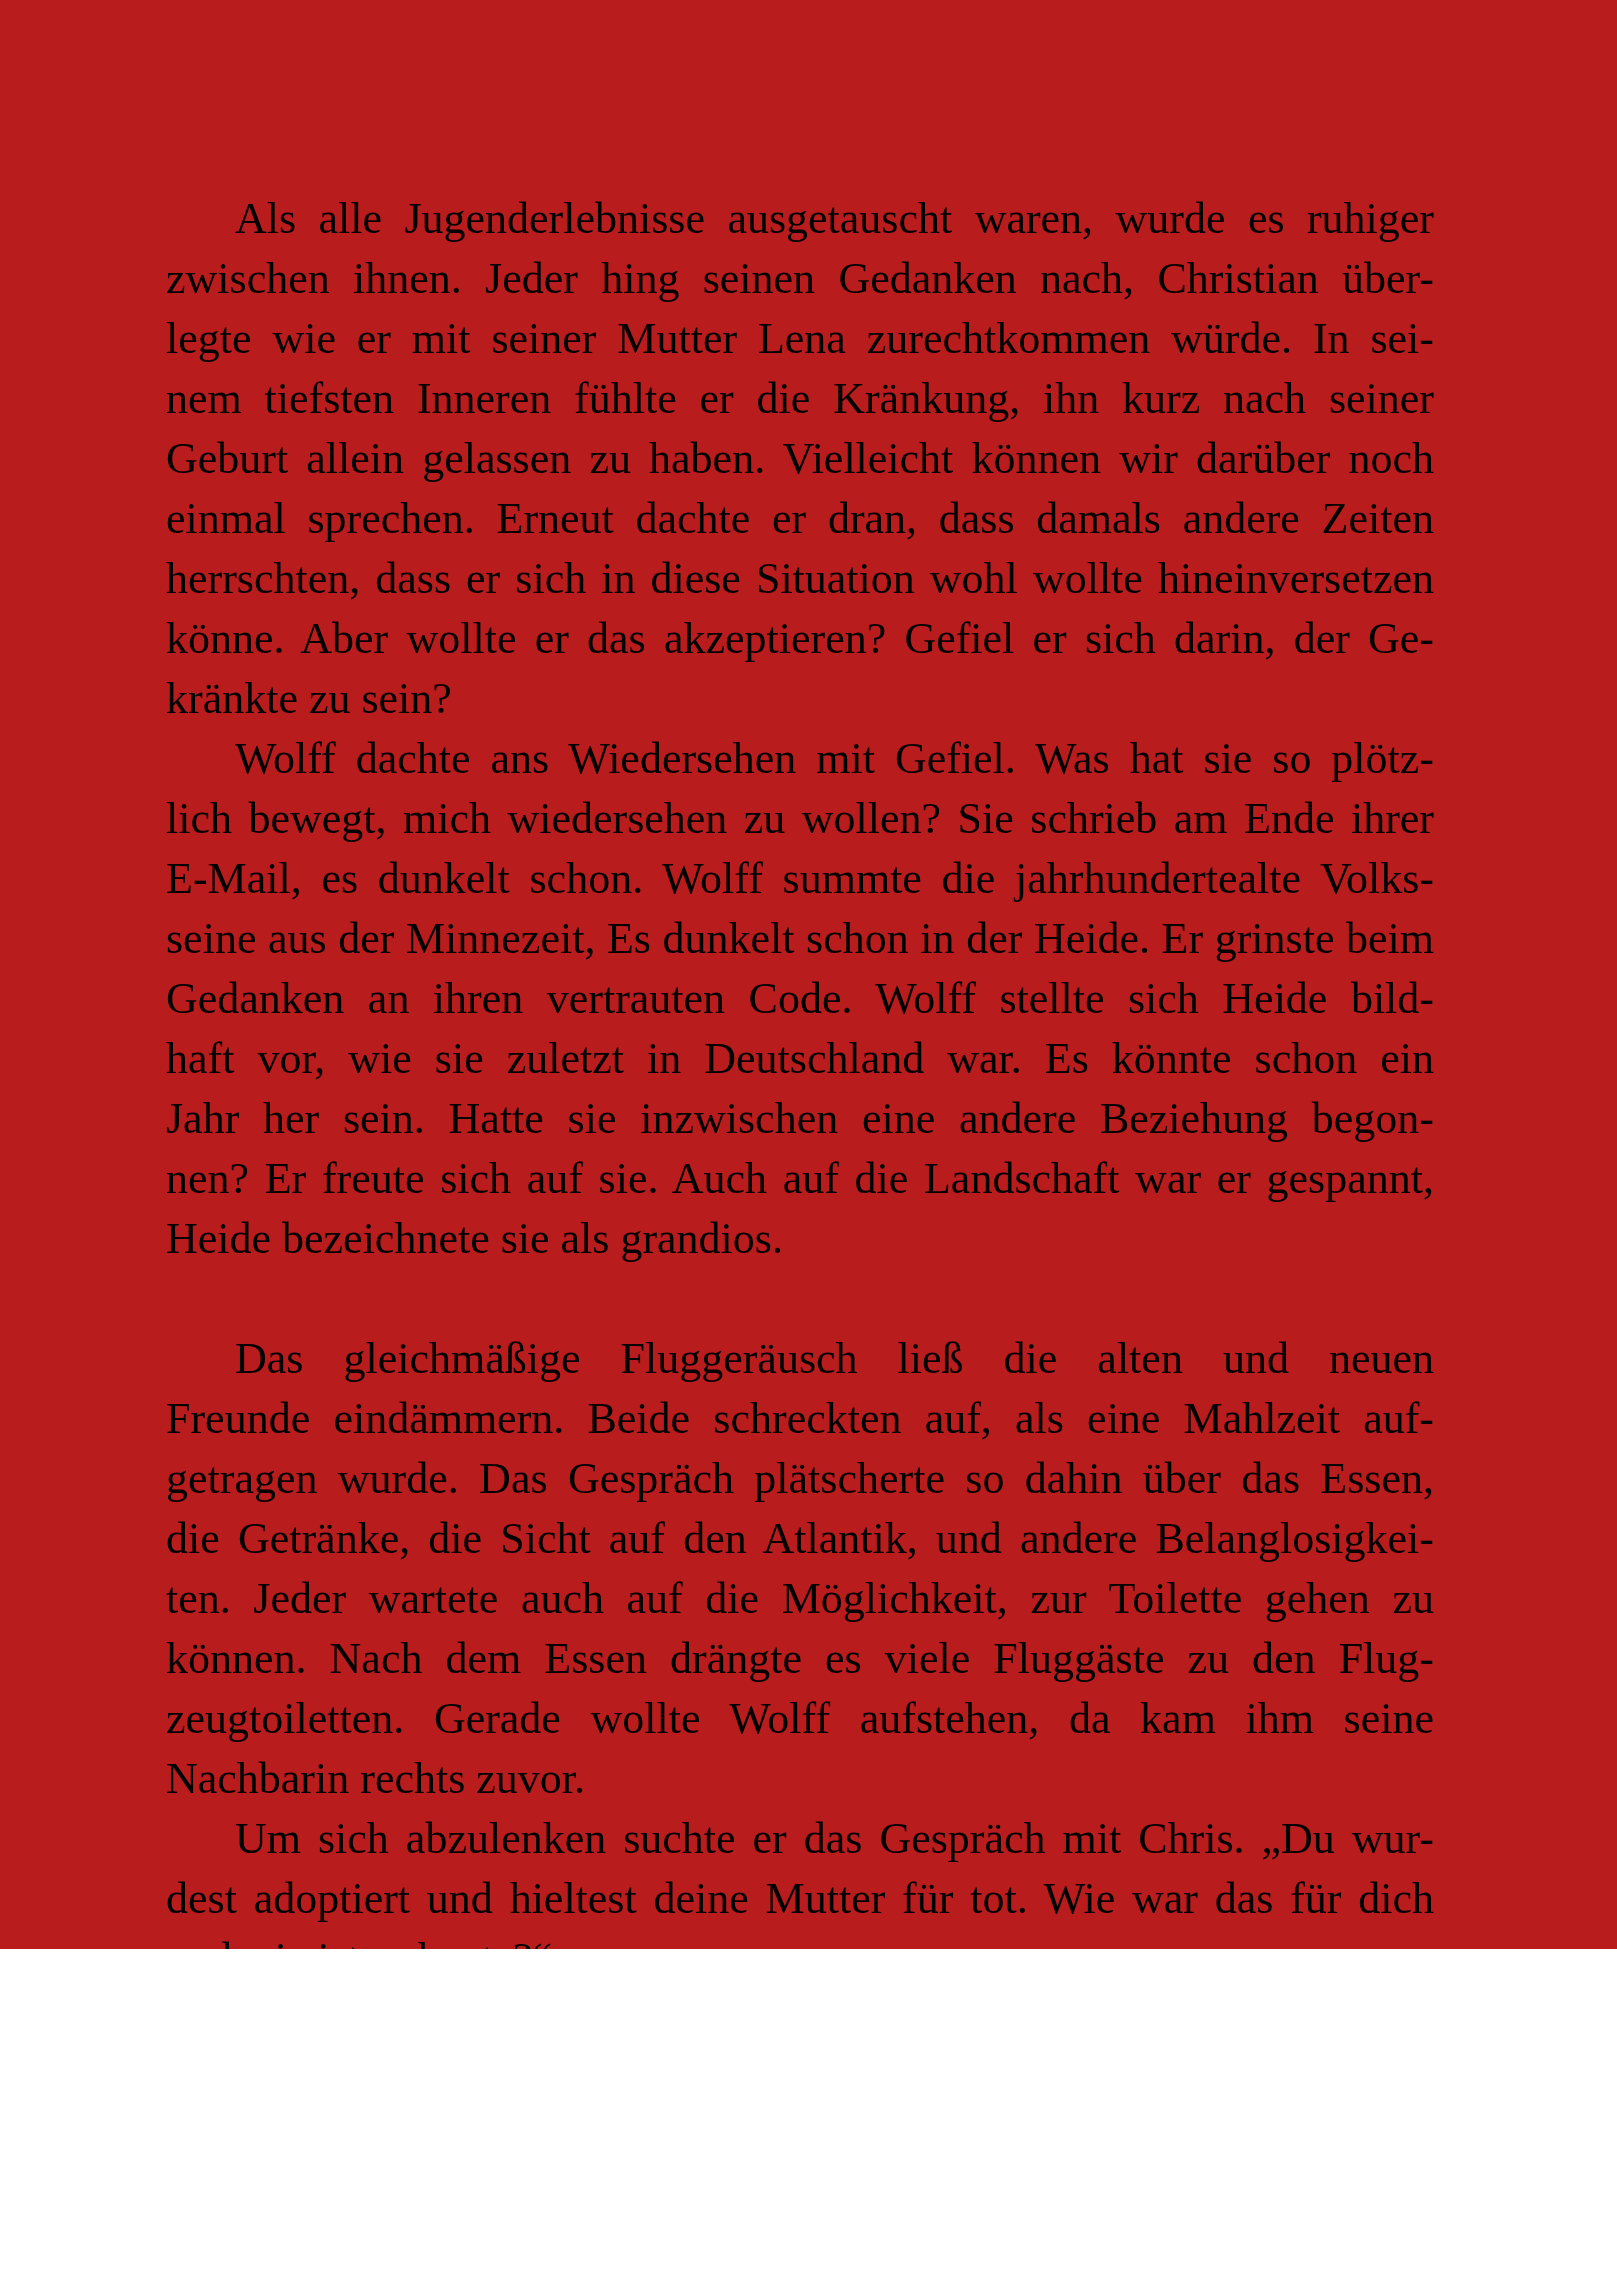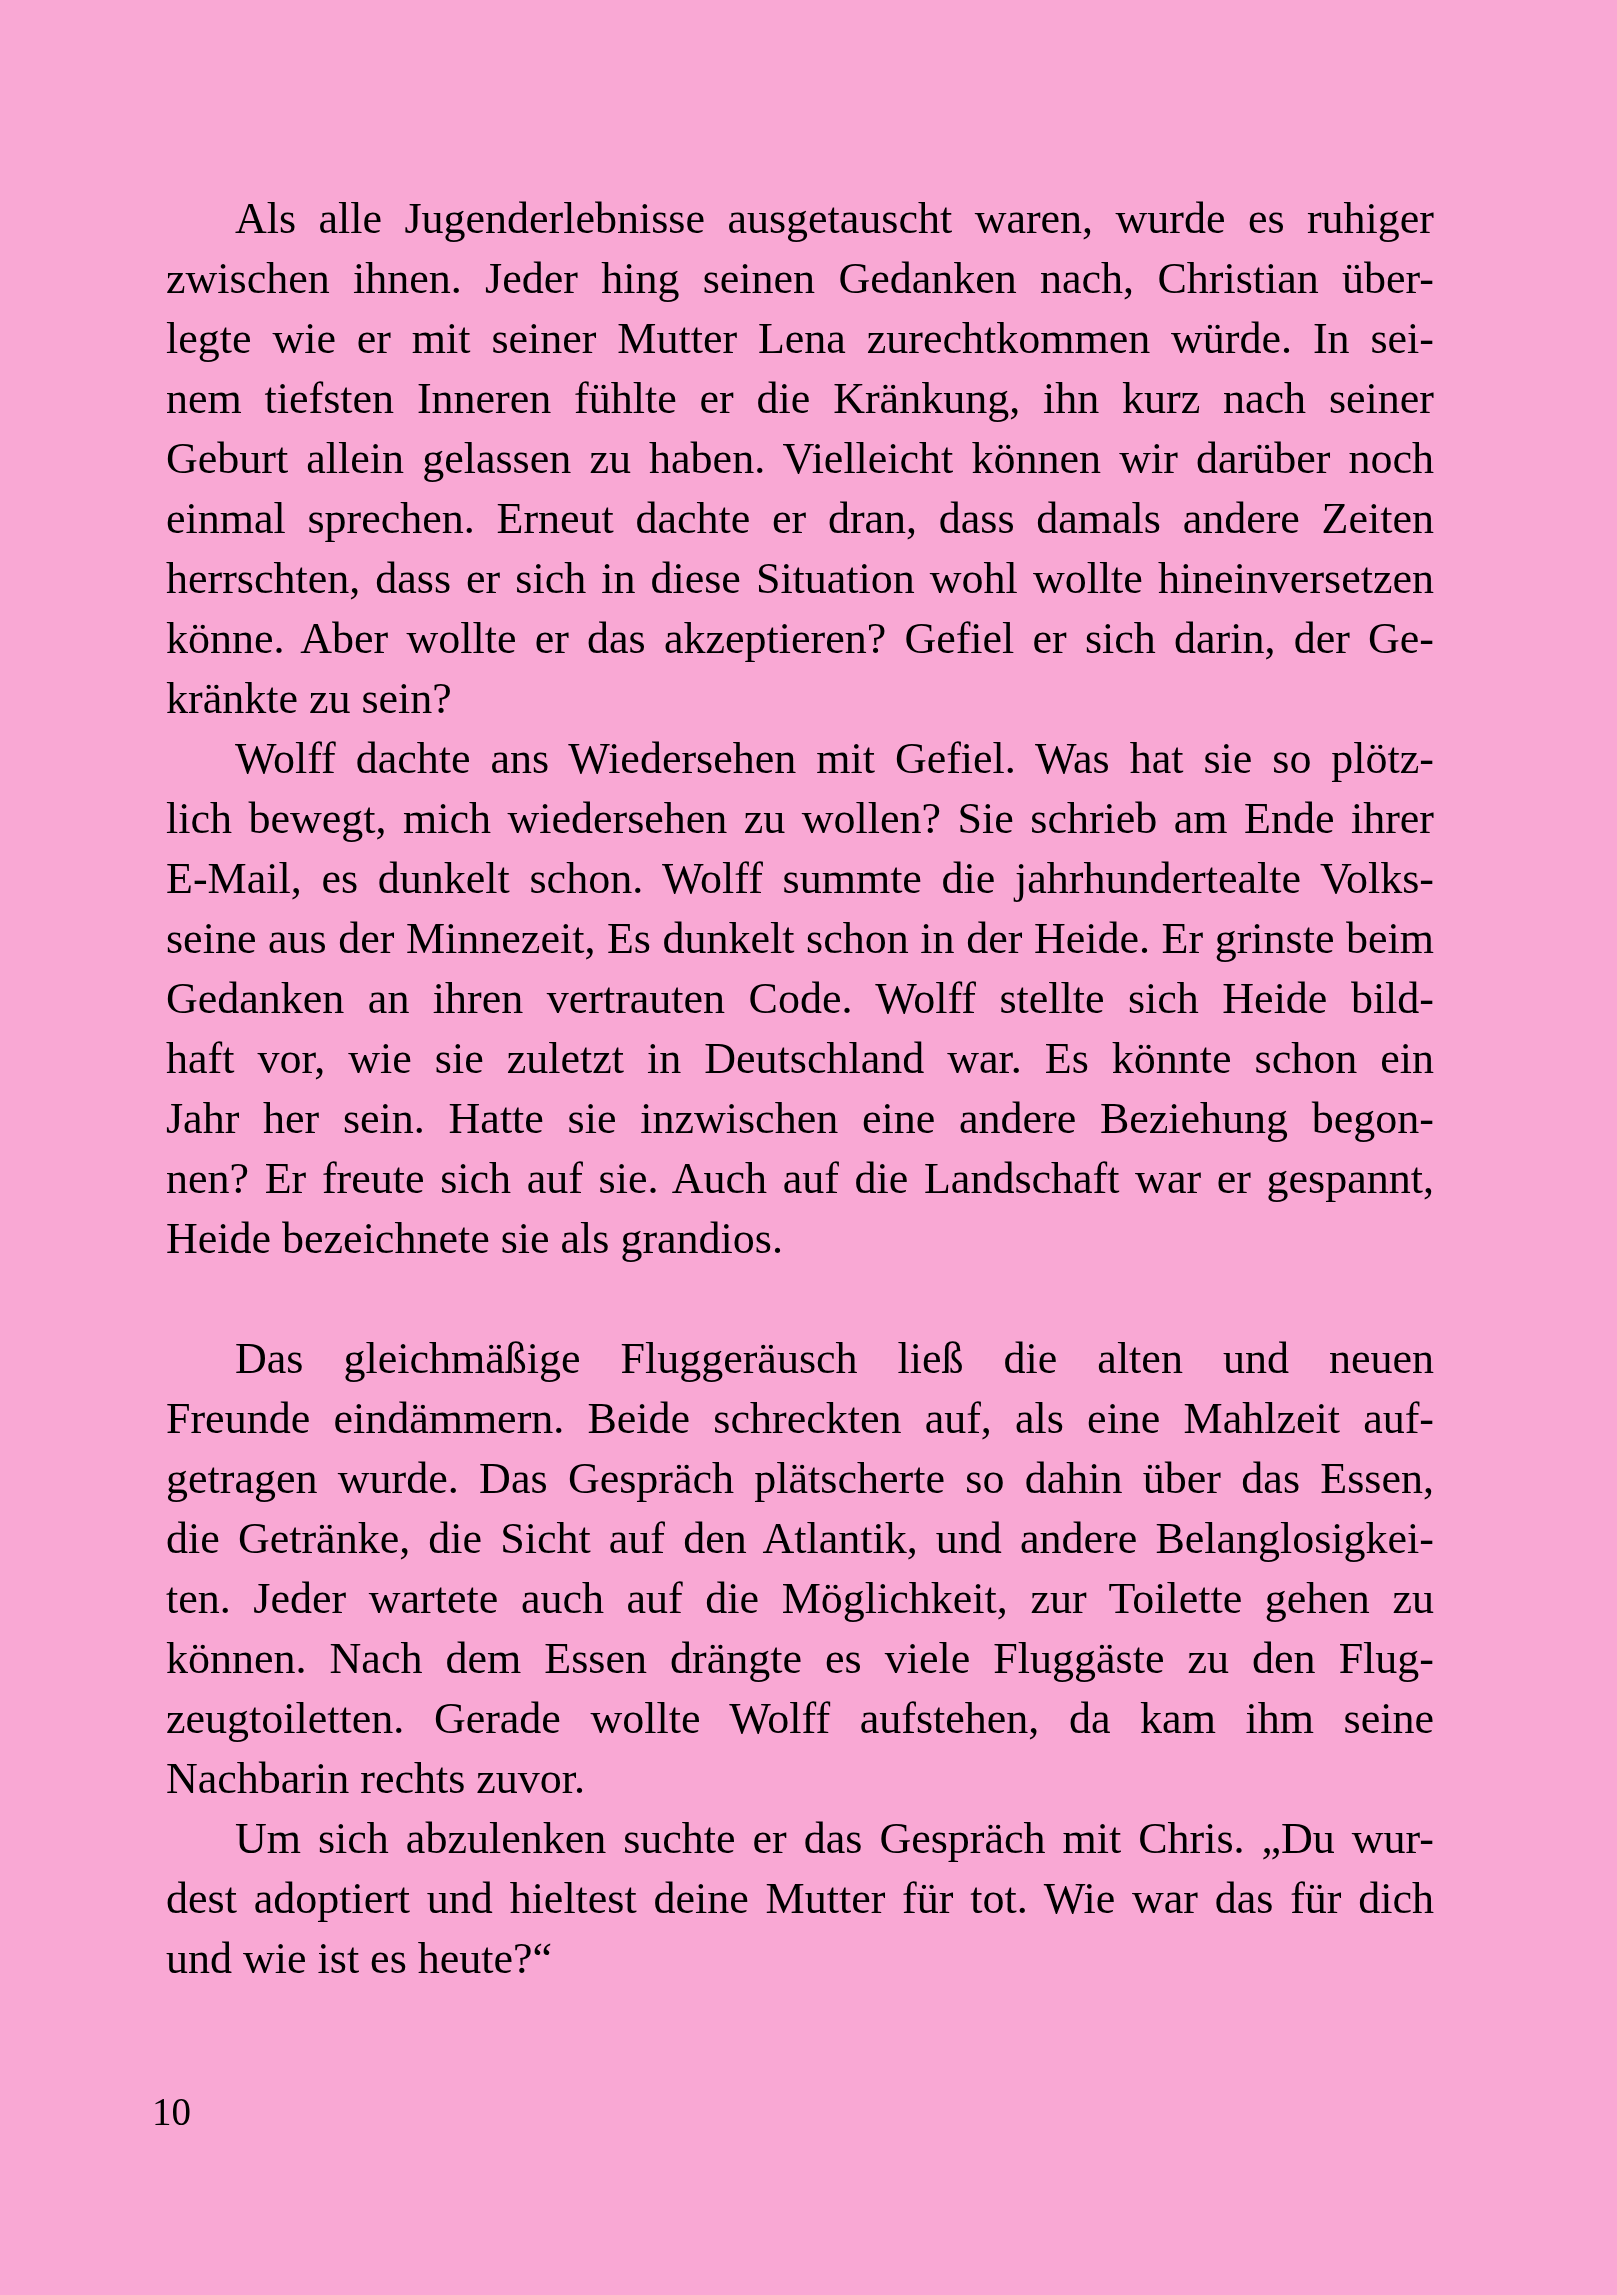--- a/index.html
+++ b/index.html
@@ -3,22 +3,22 @@
 <meta charset="utf-8">
 <style>
   html, body {
     margin: 0;
     padding: 0;
     background: #ffffff;
   }
   .page {
     position: relative;
     width: 1618px;
-    height: 2295px;
-    background: #f9a8d4;
+    height: 1949px;
+    background: #b91c1c;
     color: #000000;
     font-family: "Liberation Serif", "DejaVu Serif", serif;
     overflow: hidden;
   }
   .text-block {
     position: absolute;
     left: 166px;
     top: 189px;
     width: 1268px;
     font-size: 44px;

